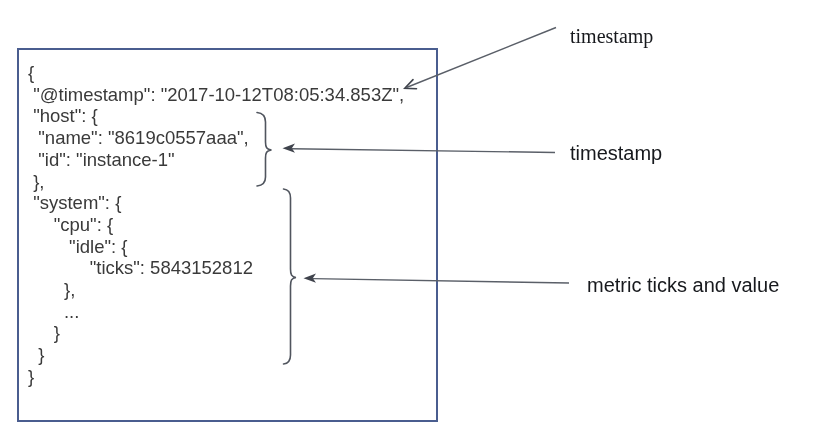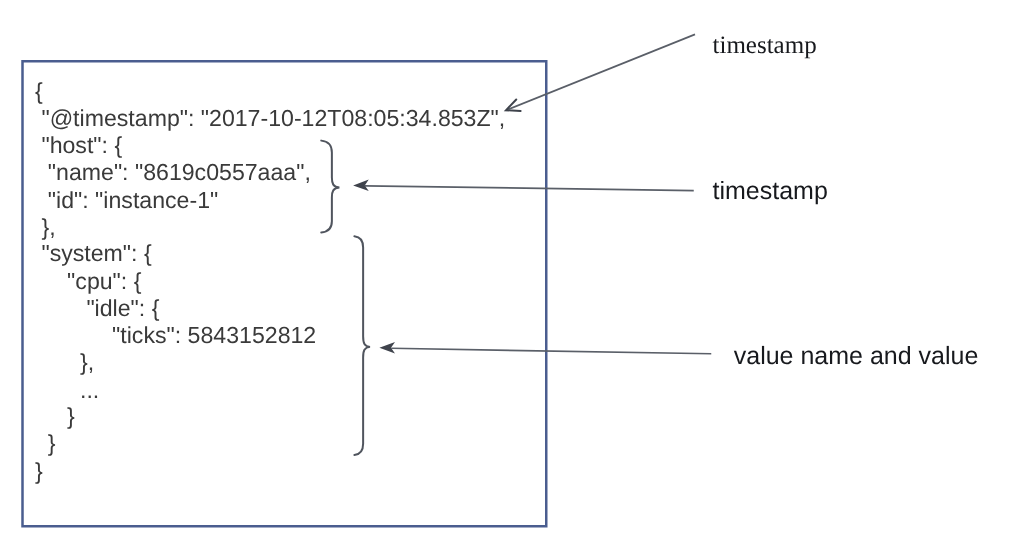--- a/index.html
+++ b/index.html
@@ -134,15 +134,15 @@
     <g>
       <line class="shaft" x1="569" y1="283" x2="313" y2="278.6"></line>
       <path class="head-fill" d="M 303.5,278.2 L 316,273.5 L 312.8,278.2 L 316,282.7 Z"></path>
     </g>
   </svg>
 
   <div class="label label-timestamp">timestamp</div>
 
   <div class="label label-dimensions">timestamp</div>
 
-  <div class="label label-metric">value name and value</div>
+  <div class="label label-metric">metric ticks and value</div>
 
 </div>
 
 </body></html>

